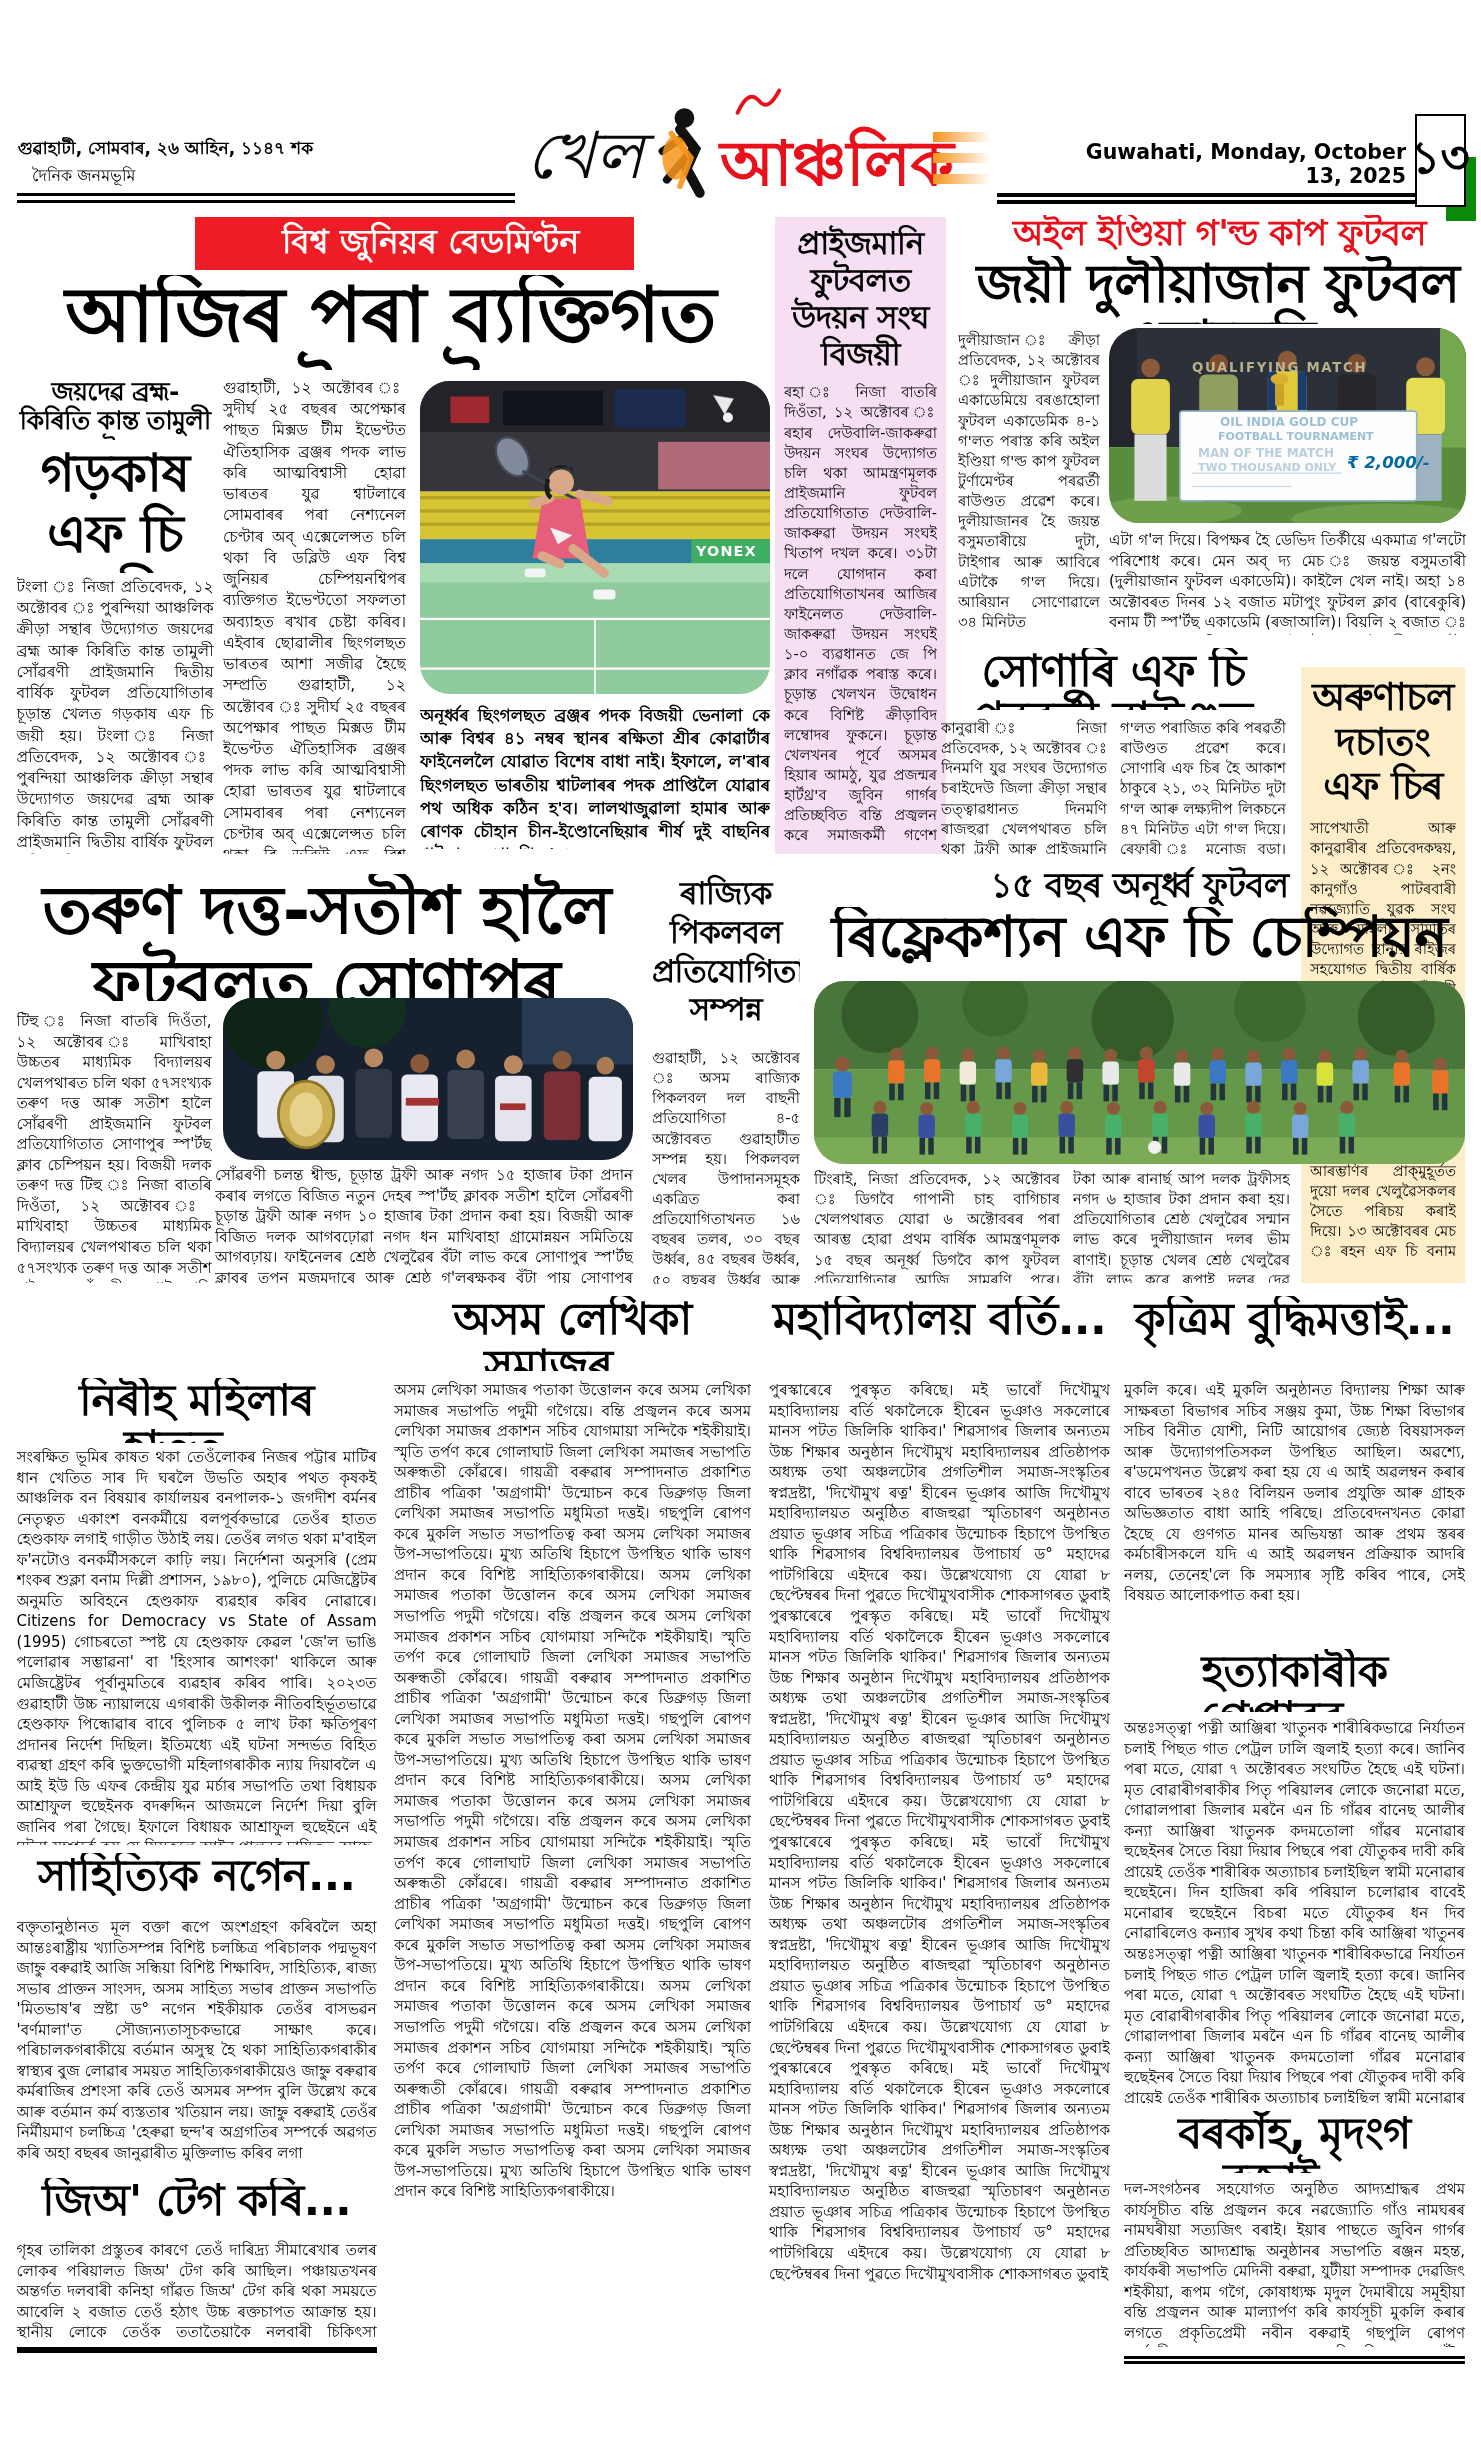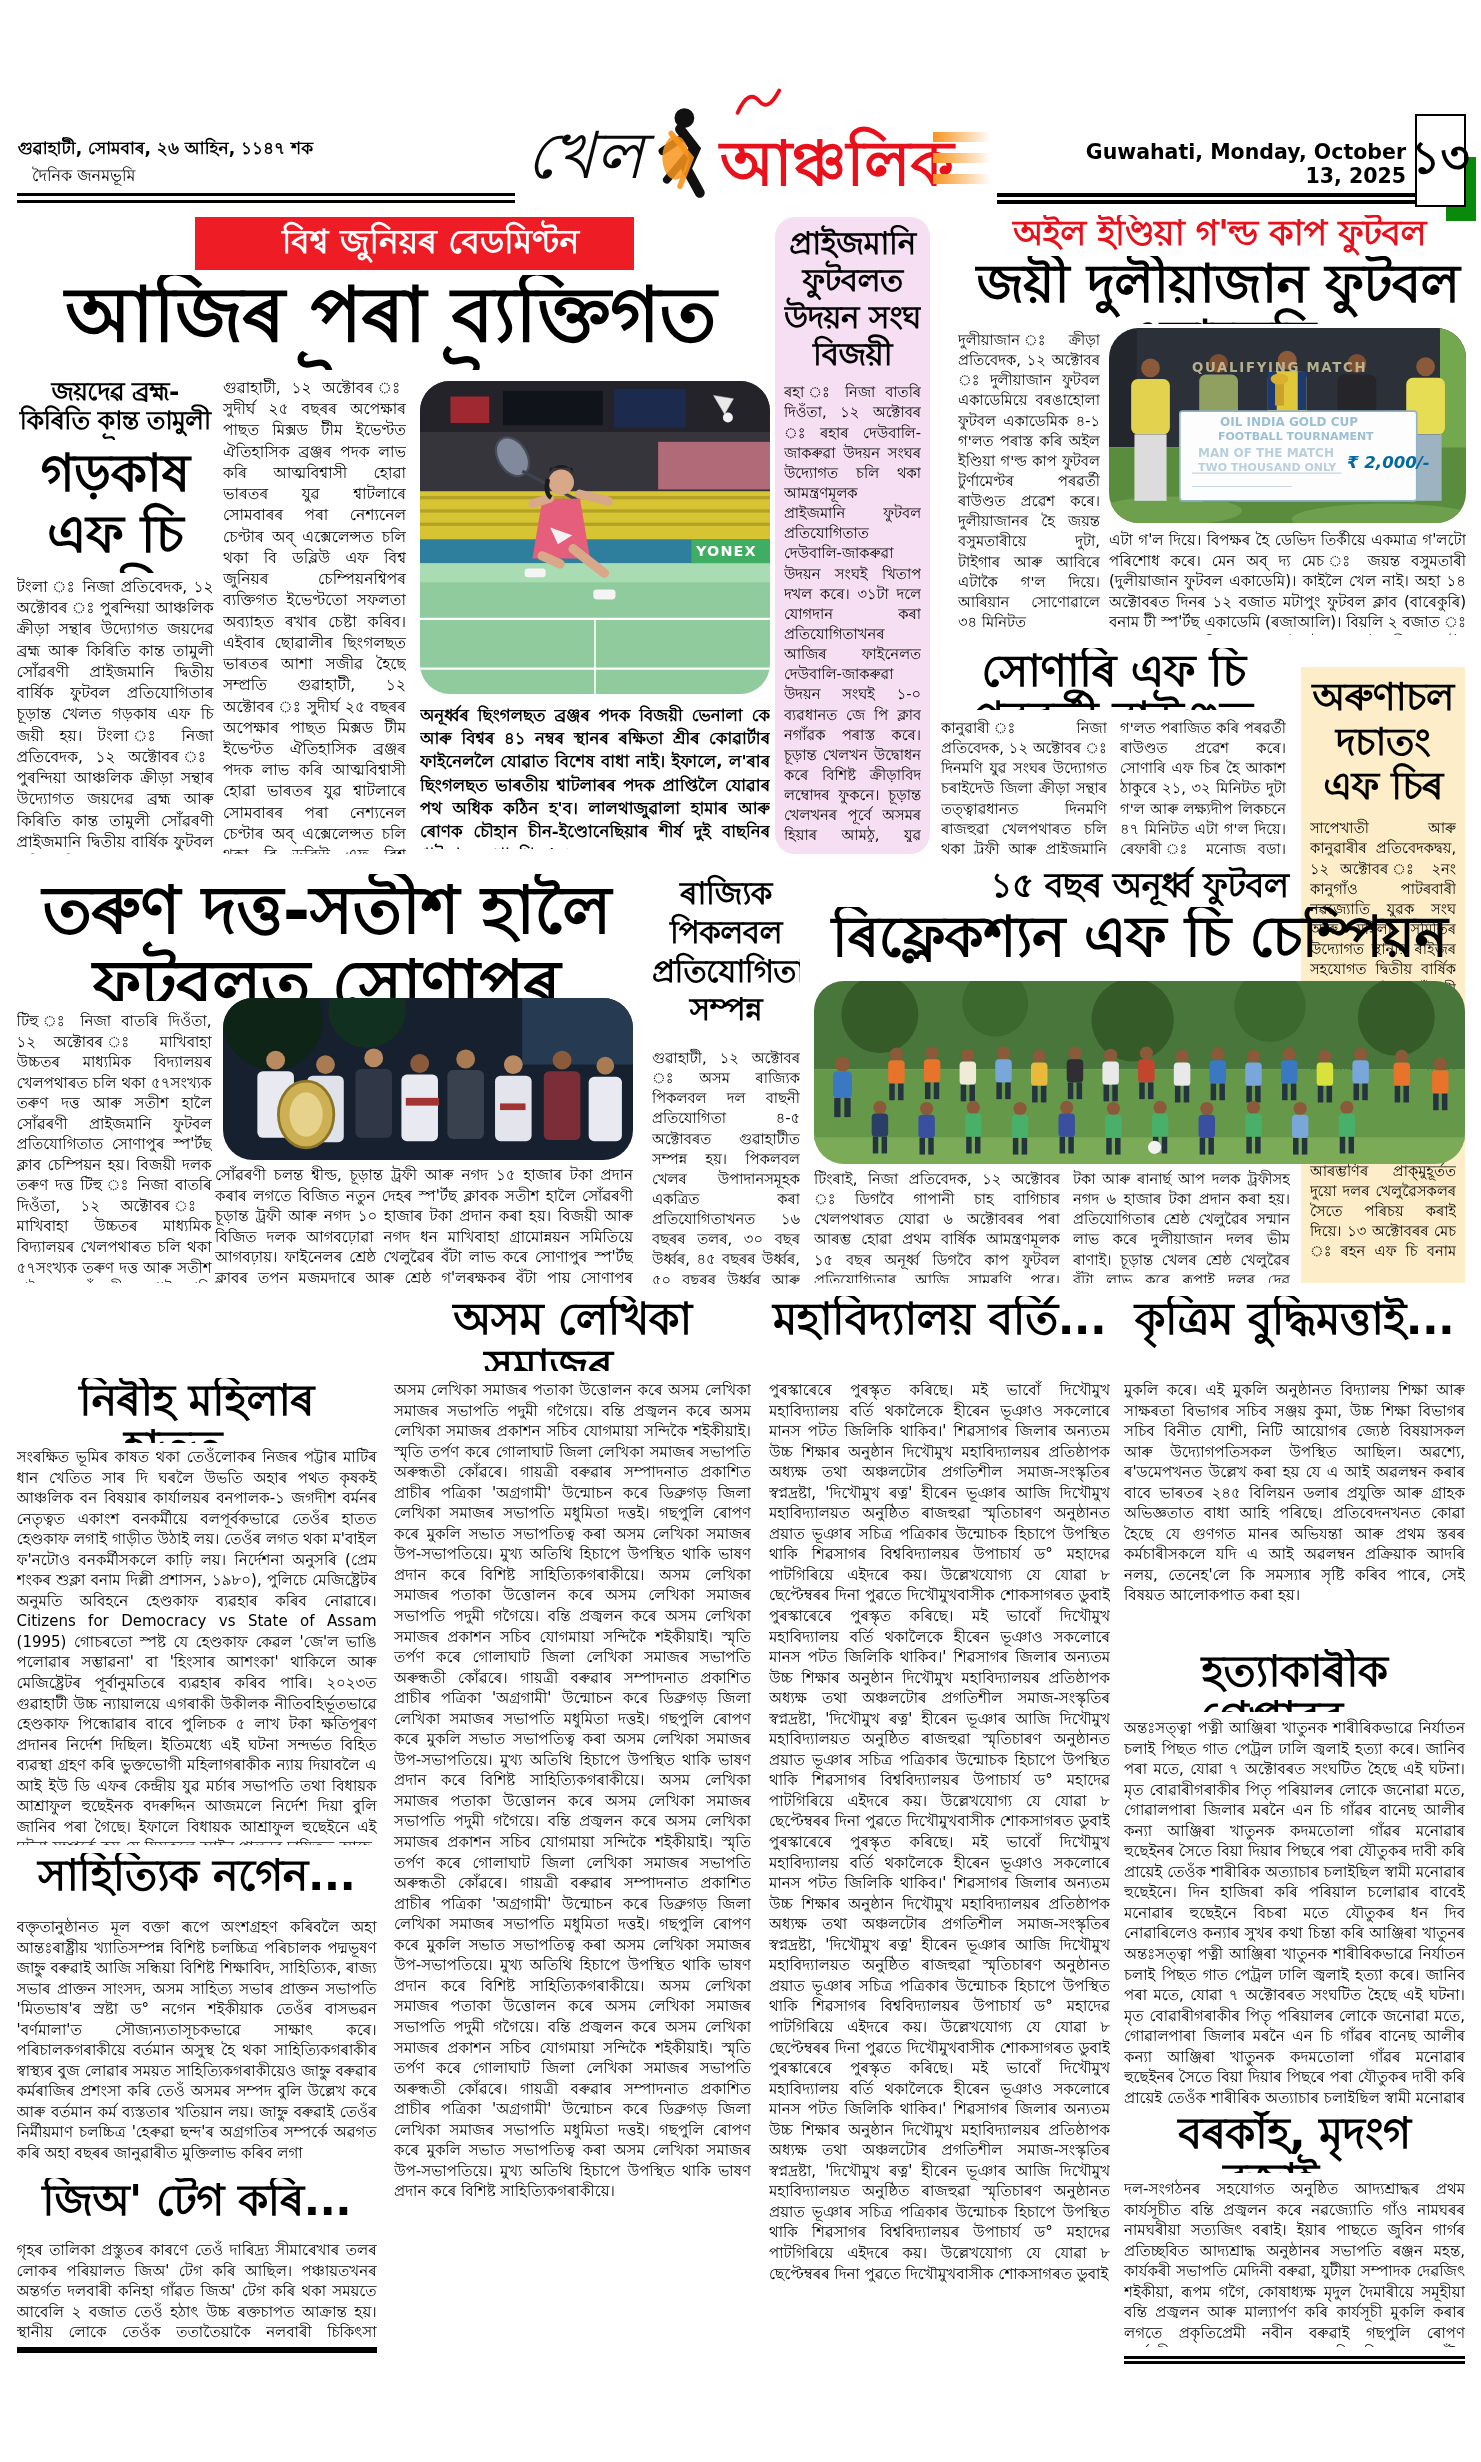--- a/index.html
+++ b/index.html
@@ -109,21 +109,21 @@
       </g>
       <g transform="translate(556,66)">
         <circle r="9" fill="#f2f2f2"></circle>
         <path d="M-6 -6 L-26 -40 L10 -34 Z" fill="#e9e9e9" stroke="#bbb"></path>
       </g>
     </svg>
     <div class="ovl" style="right:13.3px;top:162px;color:#fff;font-size:14.4px;letter-spacing:1.1px;">YONEX</div>
   </div>
   <div class="abs bd cap" style="left:420px;top:704px;width:350px;height:145px;font-size:16.6px;line-height:1.4;">অনূৰ্ধ্বৰ ছিংগলছত ব্ৰঞ্জৰ পদক বিজয়ী ভেনালা কে আৰু বিশ্বৰ ৪১ নম্বৰ স্থানৰ ৰক্ষিতা শ্ৰীৰ কোৱাৰ্টাৰ ফাইনেললৈ যোৱাত বিশেষ বাধা নাই। ইফালে, ল'ৰাৰ ছিংগলছত ভাৰতীয় শ্বাটলাৰৰ পদক প্ৰাপ্তিলৈ যোৱাৰ পথ অধিক কঠিন হ'ব। লালথাজুৱালা হামাৰ আৰু ৰোণক চৌহান চীন-ইণ্ডোনেছিয়াৰ শীৰ্ষ দুই বাছনিৰ শ্বাটলাৰৰ মুখামুখি হ'ব।</div>
 
-  <div class="abs pinkbox" style="left:775px;top:217px;width:155px;height:637px;box-sizing:border-box;padding:7.8px 8.9px;border-radius:20px;">
+  <div class="abs pinkbox" style="left:775px;top:217px;width:171px;height:637px;box-sizing:border-box;padding:7.8px 8.9px;">
     <div class="hd" style="font-size:31px;line-height:1.2;height:152px;">প্ৰাইজমানি ফুটবলত উদয়ন সংঘ বিজয়ী</div>
     <div class="bd" style="font-size:14.7px;height:460px;margin-top:5.5px;">ৰহা ঃ নিজা বাতৰি দিওঁতা, ১২ অক্টোবৰ ঃ ৰহাৰ দেউবালি-জাকৰুৱা উদয়ন সংঘৰ উদ্যোগত চলি থকা আমন্ত্ৰণমূলক প্ৰাইজমানি ফুটবল প্ৰতিযোগিতাত দেউবালি-জাকৰুৱা উদয়ন সংঘই খিতাপ দখল কৰে। ৩১টা দলে যোগদান কৰা প্ৰতিযোগিতাখনৰ আজিৰ ফাইনেলত দেউবালি-জাকৰুৱা উদয়ন সংঘই ১-০ ব্যৱধানত জে পি ক্লাব নগাঁৱক পৰাস্ত কৰে। চূড়ান্ত খেলখন উদ্বোধন কৰে বিশিষ্ট ক্ৰীড়াবিদ লম্বোদৰ ফুকনে। চূড়ান্ত খেলখনৰ পূৰ্বে অসমৰ হিয়াৰ আমঠু, যুৱ প্ৰজন্মৰ হাৰ্টথ্ৰ'ব জুবিন গাৰ্গৰ প্ৰতিচ্ছবিত বন্তি প্ৰজ্বলন কৰে সমাজকৰ্মী গণেশ দাসে। দ্বিতীয়াৰ্ধত দেউবালি জাকৰুৱাই জে বি দলক একমাত্ৰ গ'ল দি পৰাস্ত কৰে। বিজয়ী দলক ট্ৰফীসহ নগদ ১৫ হাজাৰ আৰু পৰাজিত দলক ট্ৰফীসহ নগদ ১০ হাজাৰ টকা প্ৰদান কৰা হয়। চূড়ান্ত খেলখনত শ্ৰেষ্ঠ গ'ল কীপাৰ হিচাপে সীমান্ত পাটৰ, শ্ৰেষ্ঠ গ'ল দাতা ৰুহন দাস, মেন অব্ দ্য মেচ বুদ্ধেশ্বৰ পাটৰ, মেন অব্ দ্য ছিৰিজ কৃষ্ণ মেচক পুৰস্কাৰ প্ৰদান কৰা হয়।</div>
   </div>
 
   <div class="abs hd redtxt" style="left:958px;top:215px;width:523px;height:41px;font-size:35px;">অইল ইণ্ডিয়া গ'ল্ড কাপ ফুটবল</div>
   <div class="abs hd" style="left:955px;top:256px;width:526px;height:68px;font-size:53px;">জয়ী দুলীয়াজান ফুটবল একাডেমি</div>
   <div class="abs bd" style="left:958px;top:330px;width:142px;height:300px;font-size:14.7px;">দুলীয়াজান ঃ ক্ৰীড়া প্ৰতিবেদক, ১২ অক্টোবৰ ঃ দুলীয়াজান ফুটবল একাডেমিয়ে বৰঙাহোলা ফুটবল একাডেমিক ৪-১ গ'লত পৰাস্ত কৰি অইল ইণ্ডিয়া গ'ল্ড কাপ ফুটবল টুৰ্ণামেণ্টৰ পৰৱৰ্তী ৰাউণ্ডত প্ৰৱেশ কৰে। দুলীয়াজানৰ হৈ জয়ন্ত বসুমতাৰীয়ে দুটা, টাইগাৰ আৰু আবিৰে এটাকৈ গ'ল দিয়ে। আৰিয়ান সোণোৱালে ৩৪ মিনিটত</div>
 
   <div class="abs photo" style="left:1109px;top:328px;width:357px;height:195px;">
     <svg viewBox="0 0 645 352" preserveAspectRatio="none">

